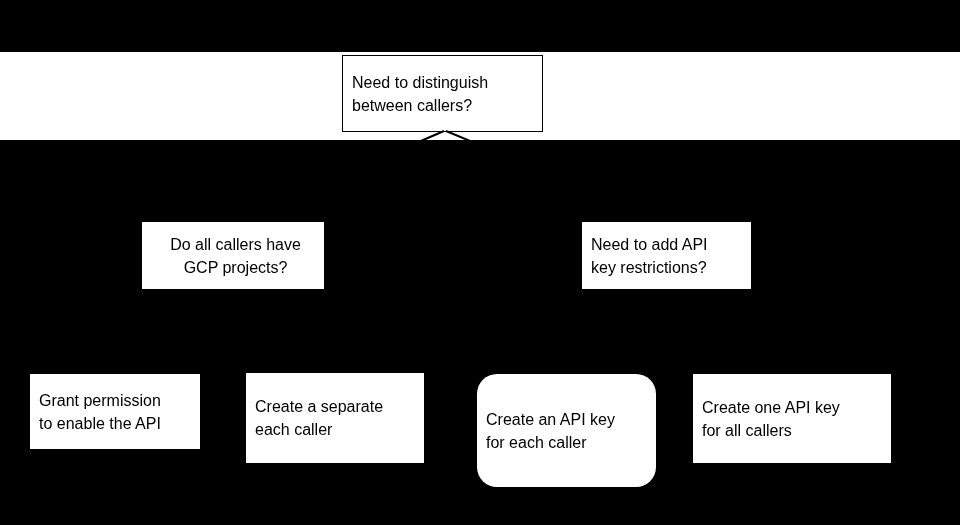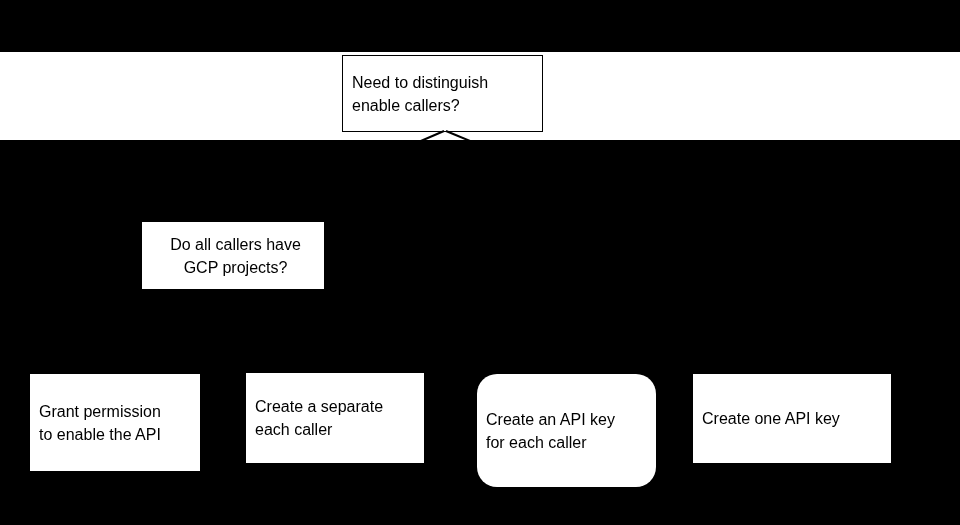--- a/index.html
+++ b/index.html
@@ -48,60 +48,65 @@
   .box span { display: block; }
   .box-root {
     left: 342px;
     top: 55px;
     width: 201px;
     height: 77px;
     border: 1.5px solid #000000;
   }
   .box-mid-left  { left: 142px; top: 222px; width: 182px; height: 67px; align-items: center; }
   .box-mid-right { left: 582px; top: 222px; width: 169px; height: 67px; }
-  .box-leaf-1 { left: 30px;  top: 374px; width: 170px; height: 97px; }
+  .box-leaf-1 { left: 30px;  top: 374px; width: 170px; height: 75px; }
   .box-leaf-2 { left: 246px; top: 373px; width: 178px; height: 90px; }
   .box-leaf-3 { left: 477px; top: 374px; width: 179px; height: 113px; border-radius: 20px; }
   .box-leaf-4 { left: 693px; top: 374px; width: 198px; height: 89px; }
 </style>
 </head>
 <body>
 
 <div class="stage">
 
   <div class="white-band"></div>
 
   <div class="box box-root">
     <span>Need to distinguish</span>
-    <span>enable callers?</span>
+    <span>between callers?</span>
   </div>
 
   <svg class="connector-svg" viewBox="0 0 960 525" xmlns="http://www.w3.org/2000/svg">
     <line x1="444" y1="131" x2="233" y2="222" stroke="#000000" stroke-width="2"></line>
     <line x1="446" y1="131" x2="666" y2="222" stroke="#000000" stroke-width="2"></line>
   </svg>
 
   <div class="box box-mid-left">
     <span>Do all callers have</span>
     <span>GCP projects?</span>
   </div>
 
+  <div class="box box-mid-right">
+    <span>Need to add API</span>
+    <span>key restrictions?</span>
+  </div>
 
   <div class="box box-leaf-1">
     <span>Grant permission</span>
     <span>to enable the API</span>
   </div>
 
   <div class="box box-leaf-2">
     <span>Create a separate</span>
     <span>each caller</span>
   </div>
 
   <div class="box box-leaf-3">
     <span>Create an API key</span>
     <span>for each caller</span>
   </div>
 
   <div class="box box-leaf-4">
     <span>Create one API key</span>
+    <span>for all callers</span>
   </div>
 
 </div>
 
 </body></html>

